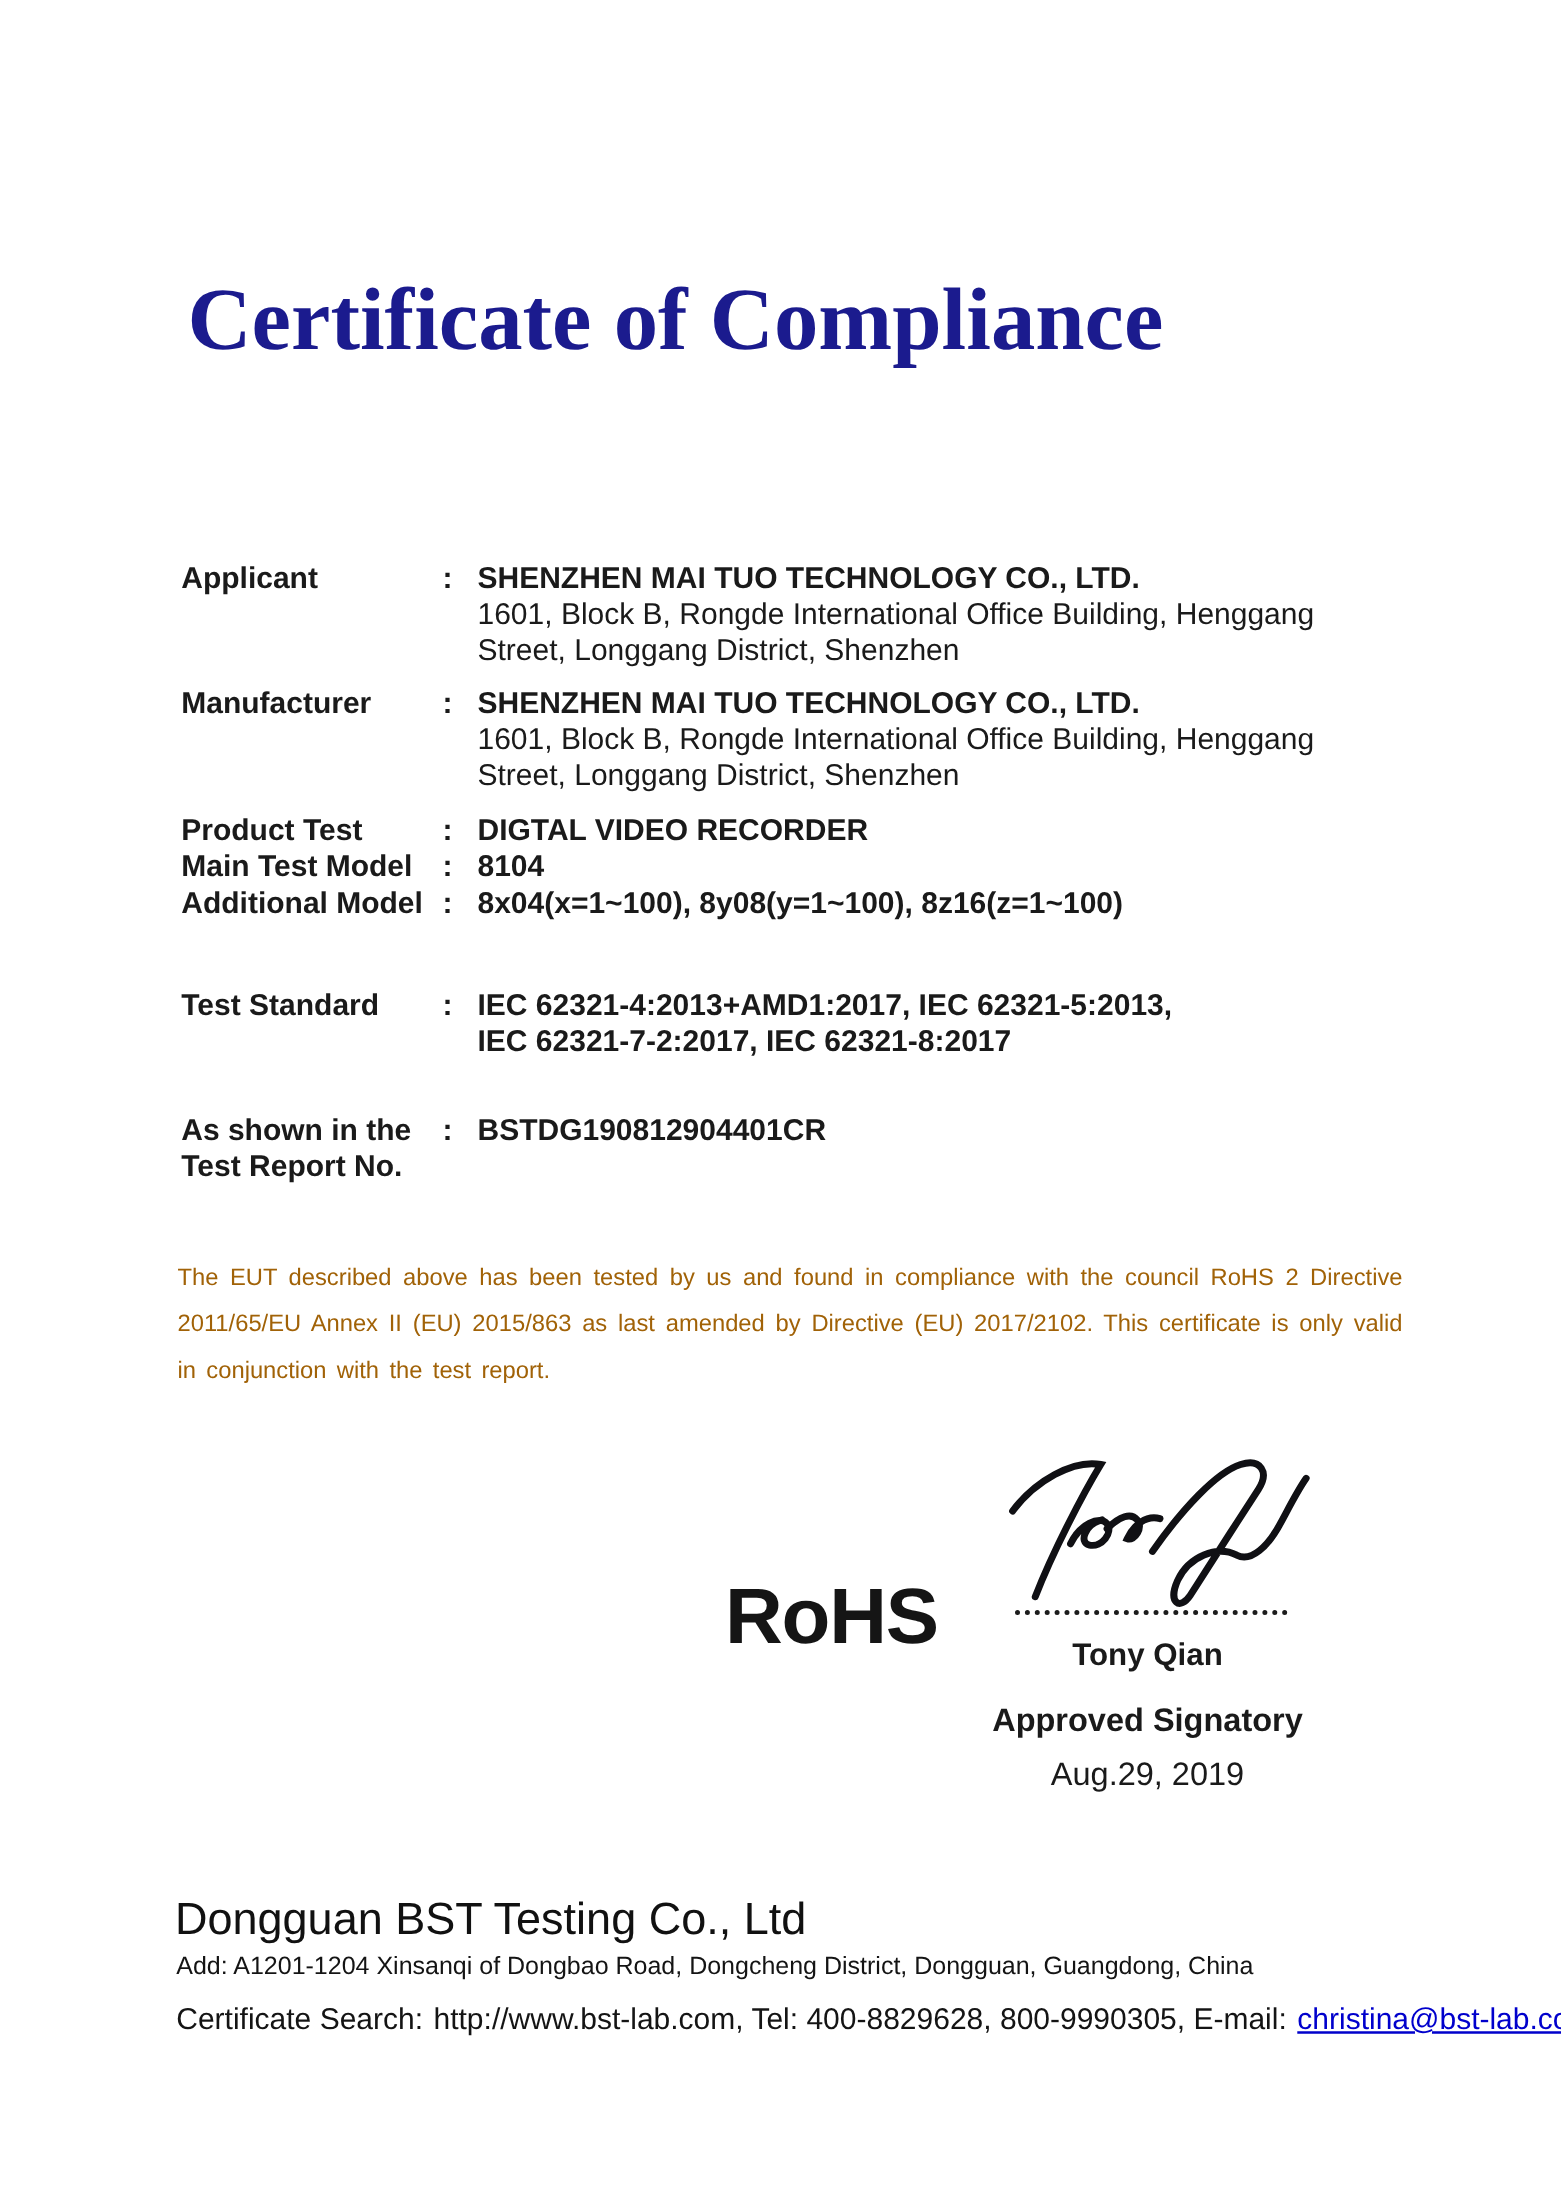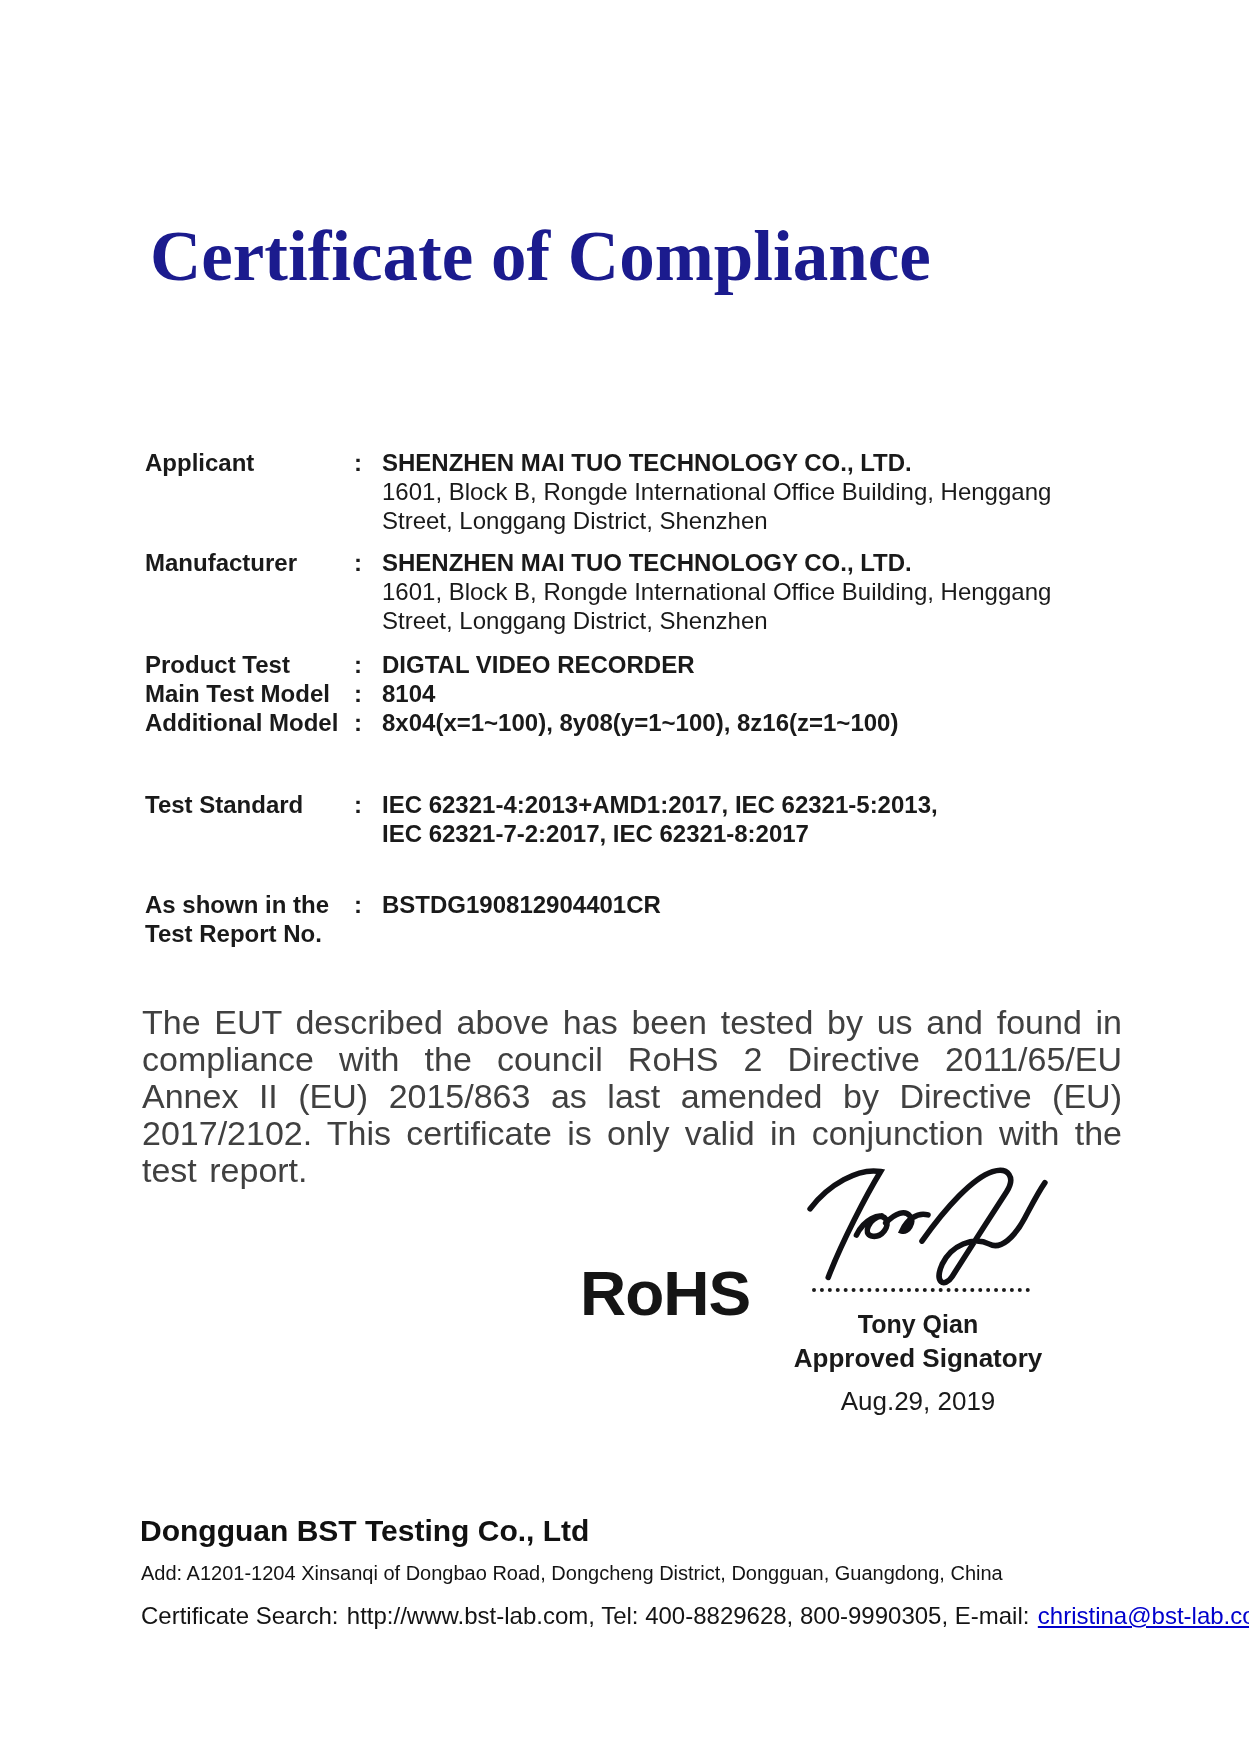--- a/index.html
+++ b/index.html
@@ -52,26 +52,26 @@
     font-size: 24px; line-height: 29px; width: 740px;
   }
   .bold-line { font-weight: bold; }
   .reg-line  { font-weight: normal; }
 
   .statement {
     position: absolute;
     left: 142px;
     top: 1004px;
     width: 980px;
-    font-size: 34px;
+    font-size: 19px;
     line-height: 37px;
     text-align: justify;
     text-align-last: left;
     word-spacing: 3px;
-    color: #404040;
+    color: #a16207;
   }
 
   .rohs-logo {
     position: absolute;
     left: 580px;
     top: 1256px;
     font-size: 64px;
     font-weight: 900;
     letter-spacing: -1px;
     color: #151515;
@@ -96,29 +96,29 @@
   }
 
   .signatory-block {
     position: absolute;
     left: 768px;
     top: 1310px;
     width: 300px;
     text-align: center;
   }
   .signatory-name  { font-weight: bold; font-size: 25px; }
-  .signatory-role  { font-weight: bold; font-size: 26px; margin-top: 4px; }
+  .signatory-role  { font-weight: bold; font-size: 26px; margin-top: 22px; }
   .signatory-date  { font-weight: normal; font-size: 26px; margin-top: 12px; }
 
   .footer-company {
     position: absolute;
     left: 140px;
     top: 1514px;
-    font-weight: bold;
-    font-size: 30px;
+    font-weight: normal;
+    font-size: 36px;
     color: #111;
     text-align: center;
   }
   .footer-address {
     position: absolute;
     left: 141px;
     top: 1562px;
     font-size: 20px;
     color: #141414;
   }

